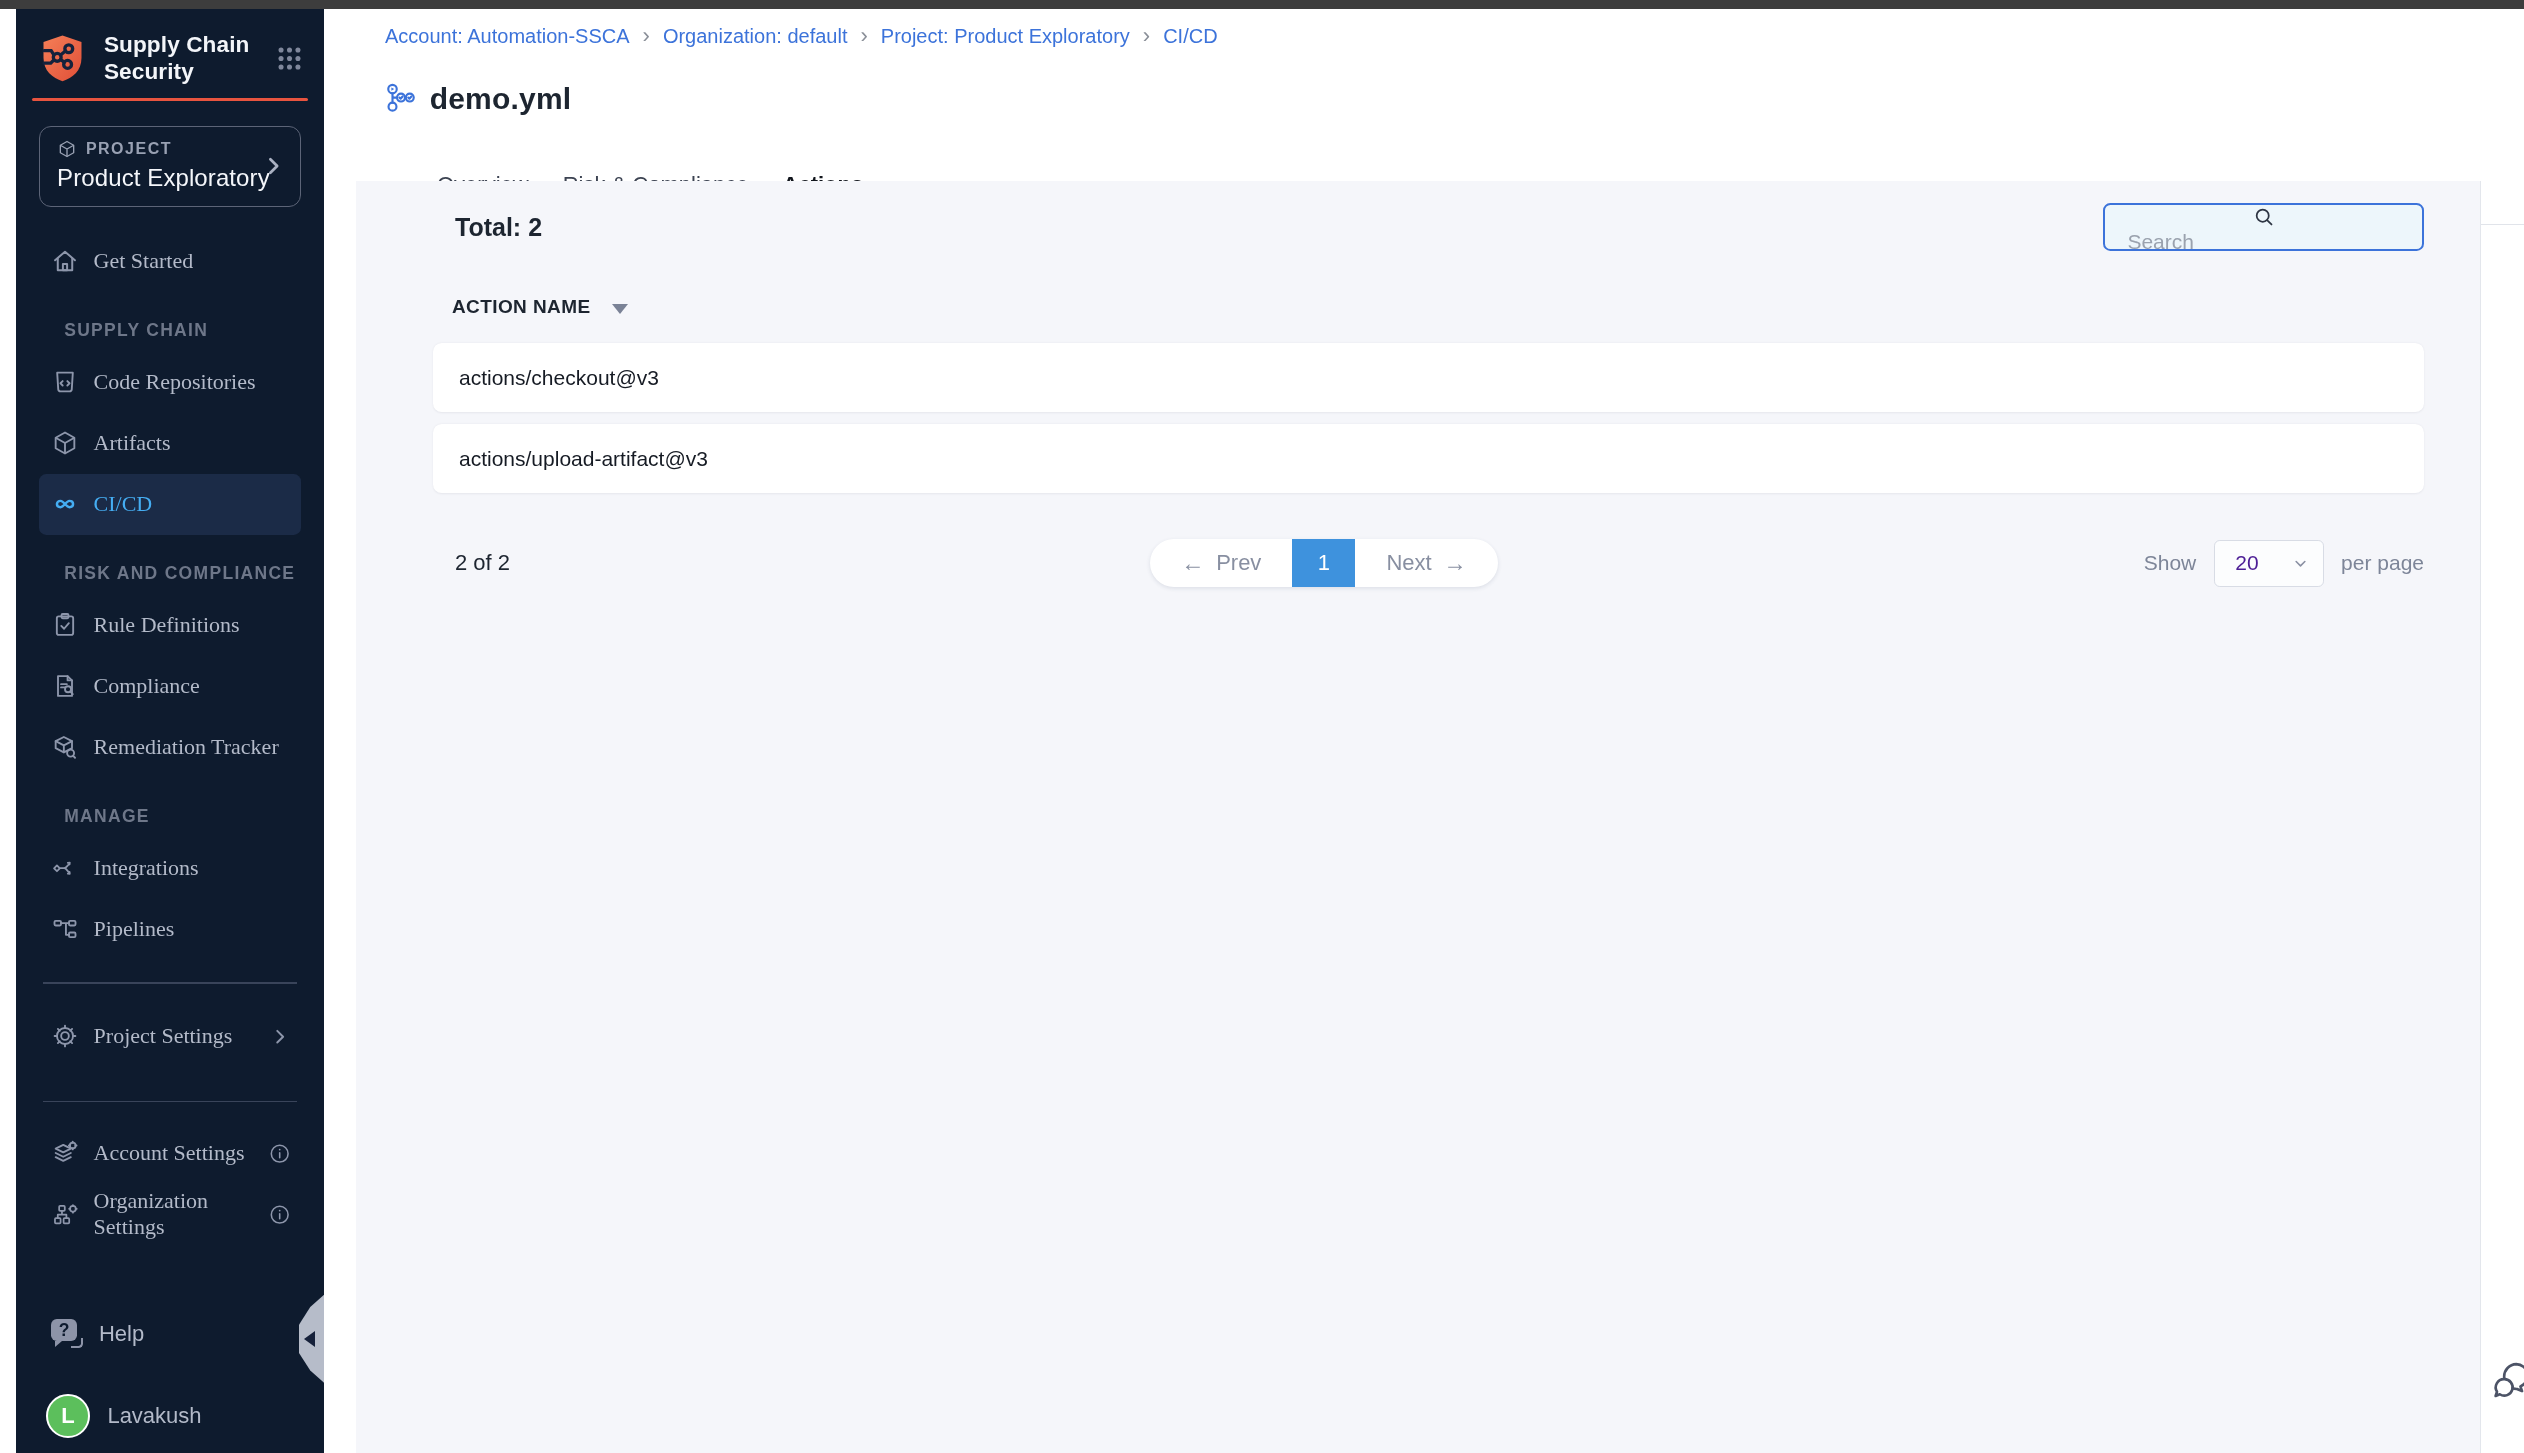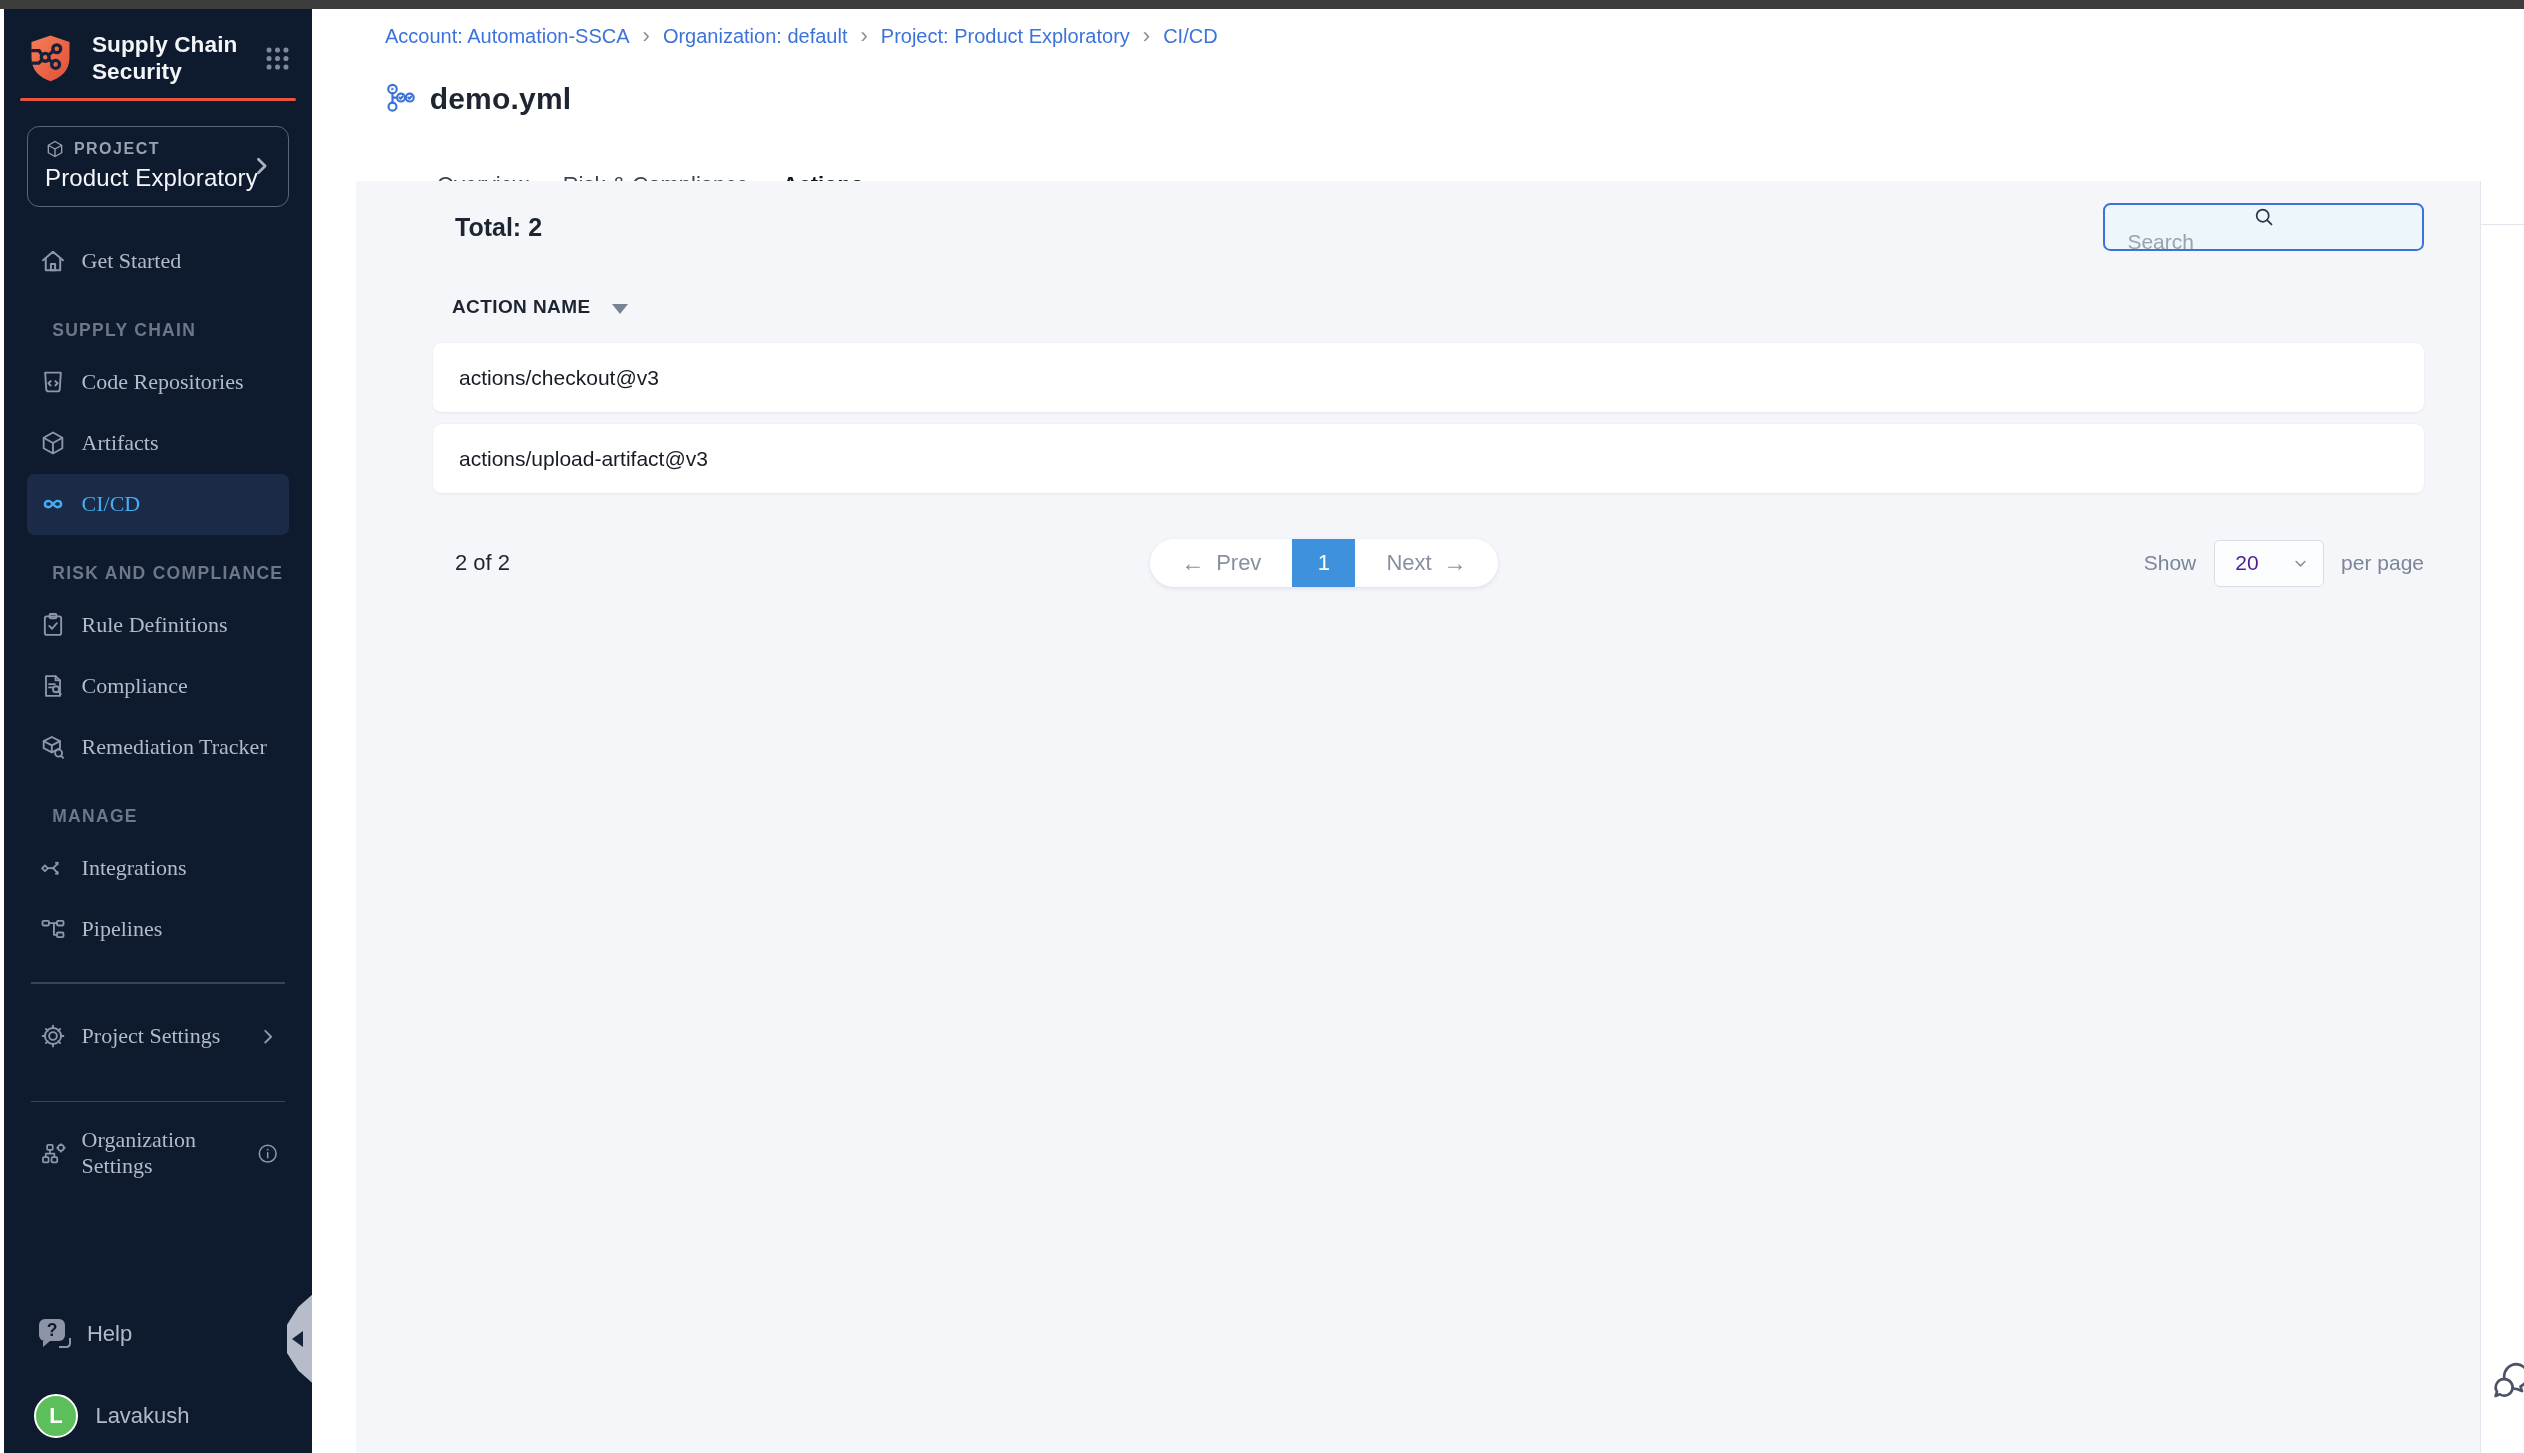--- a/index.html
+++ b/index.html
@@ -8,21 +8,21 @@
     width:2525px; height:1454px; position:relative; overflow:hidden;
     background:#ffffff; font-family:"Liberation Sans", sans-serif; color:#1d2530;
   }
   svg { display:block; }
 
   
   .top-bar { position:absolute; top:0; left:0; width:2525px; height:8.8px; background:#3d3d3d; }
 
   
   .sidebar {
-    position:absolute; top:8.8px; left:4px; width:308px; height:1445px;
+    position:absolute; top:8.8px; left:16px; width:308px; height:1445px;
     background:#0e1b2e; overflow:hidden;
   }
   .logo-row { display:flex; align-items:center; padding:22px 20.5px 0 23.4px; }
   .logo-shield { width:47px; height:51px; flex:0 0 auto; }
   .logo-title { margin-left:17.5px; color:#f3f5f9; font-size:22.6px; font-weight:700; line-height:1.22; letter-spacing:0.1px; flex:1; }
   .grid-icon { width:29px; height:29px; color:#7f879b; cursor:pointer; }
   .logo-divider { height:2.9px; background:#e8543f; margin:11.7px 16px 0 16px; border-radius:1.5px; }
 
   .project-card {
     margin:25px 22.6px 0 22.6px; border:1.5px solid #5c6477; border-radius:12px;
@@ -330,20 +330,39 @@
       <span>Project Settings</span>
       <span class="trail">
         <svg viewBox="0 0 24 24" fill="none" stroke="currentColor" stroke-width="2" stroke-linecap="round" stroke-linejoin="round">
             <path d="M9.5 6 15.5 12 9.5 18"></path>
           </svg>
       </span>
     </div>
 
     <div class="nav-divider second"></div>
 
+    <div class="nav-item">
+      <span class="ico">
+        <svg viewBox="0 0 24 24" fill="none" stroke="currentColor" stroke-width="1.6" stroke-linecap="round" stroke-linejoin="round">
+          <path d="M10.5 5 17 8.2 10.5 11.4 4 8.2Z"></path>
+            <path d="M4 12l6.5 3.2L17 12"></path>
+            <path d="M4 15.6l6.5 3.2 6.5-3.2"></path>
+          <circle cx="18.6" cy="5.6" r="2.5"></circle>
+            <path d="M18.6 2.3v1M18.6 7.9v1M15.3 5.6h1M20.9 5.6h1"></path>
+        </svg>
+      </span>
+      <span>Account Settings</span>
+      <span class="trail">
+        <svg viewBox="0 0 24 24" fill="none" stroke="currentColor" stroke-width="1.6" stroke-linecap="round">
+          <circle cx="12" cy="12" r="8.6"></circle>
+            <path d="M12 11v5.2"></path>
+            <circle cx="12" cy="7.8" r="0.9" fill="currentColor" stroke="none"></circle>
+        </svg>
+      </span>
+    </div>
     <div class="nav-item">
       <span class="ico">
         <svg viewBox="0 0 24 24" fill="none" stroke="currentColor" stroke-width="1.5" stroke-linecap="round" stroke-linejoin="round">
           <rect x="3.4" y="15.6" width="4.8" height="4.4" rx=".8"></rect>
             <rect x="10.8" y="15.6" width="4.8" height="4.4" rx=".8"></rect>
           <rect x="7" y="5" width="4.8" height="4.4" rx=".8"></rect>
           <path d="M9.4 9.4v3.2M5.8 15.6v-3h7.4v3"></path>
           <circle cx="18.8" cy="7.6" r="2.5"></circle>
             <path d="M18.8 4.3v1M18.8 9.9v1M15.5 7.6h1M21.1 7.6h1"></path>
         </svg>

